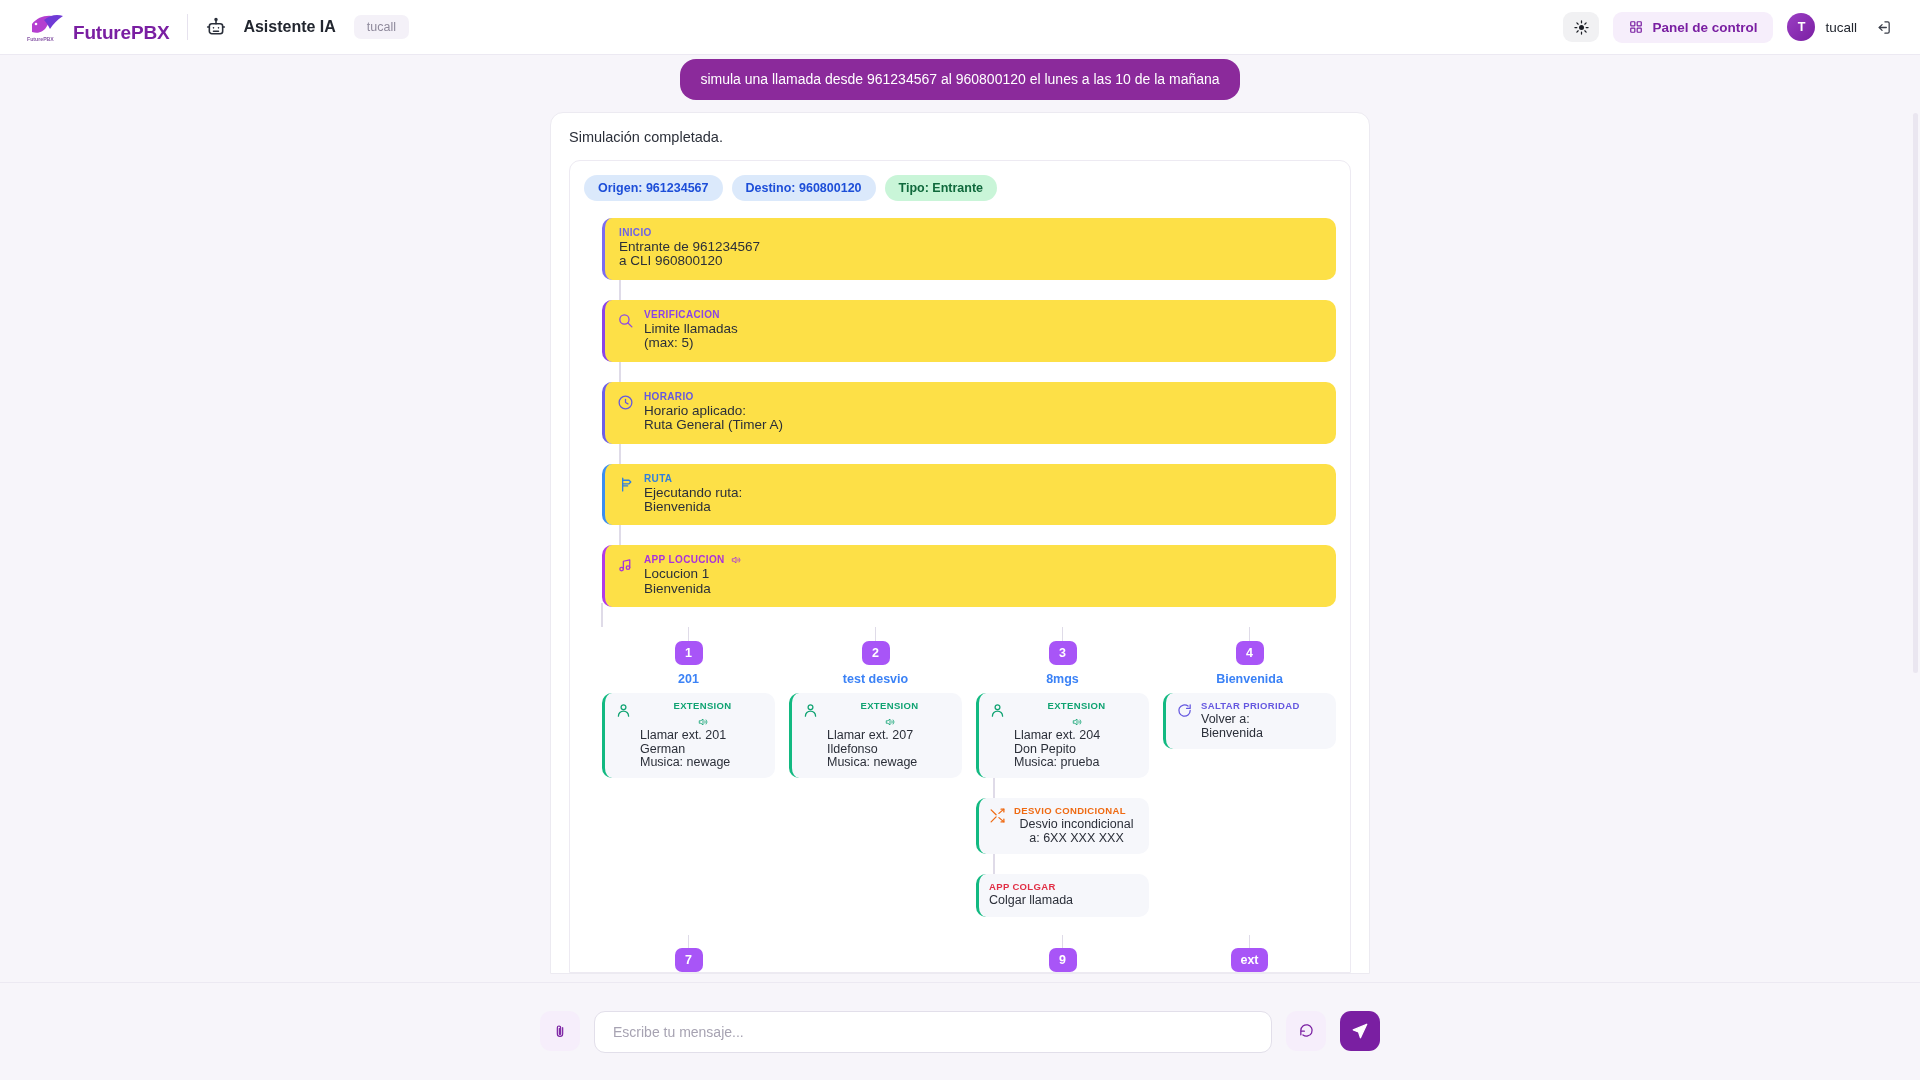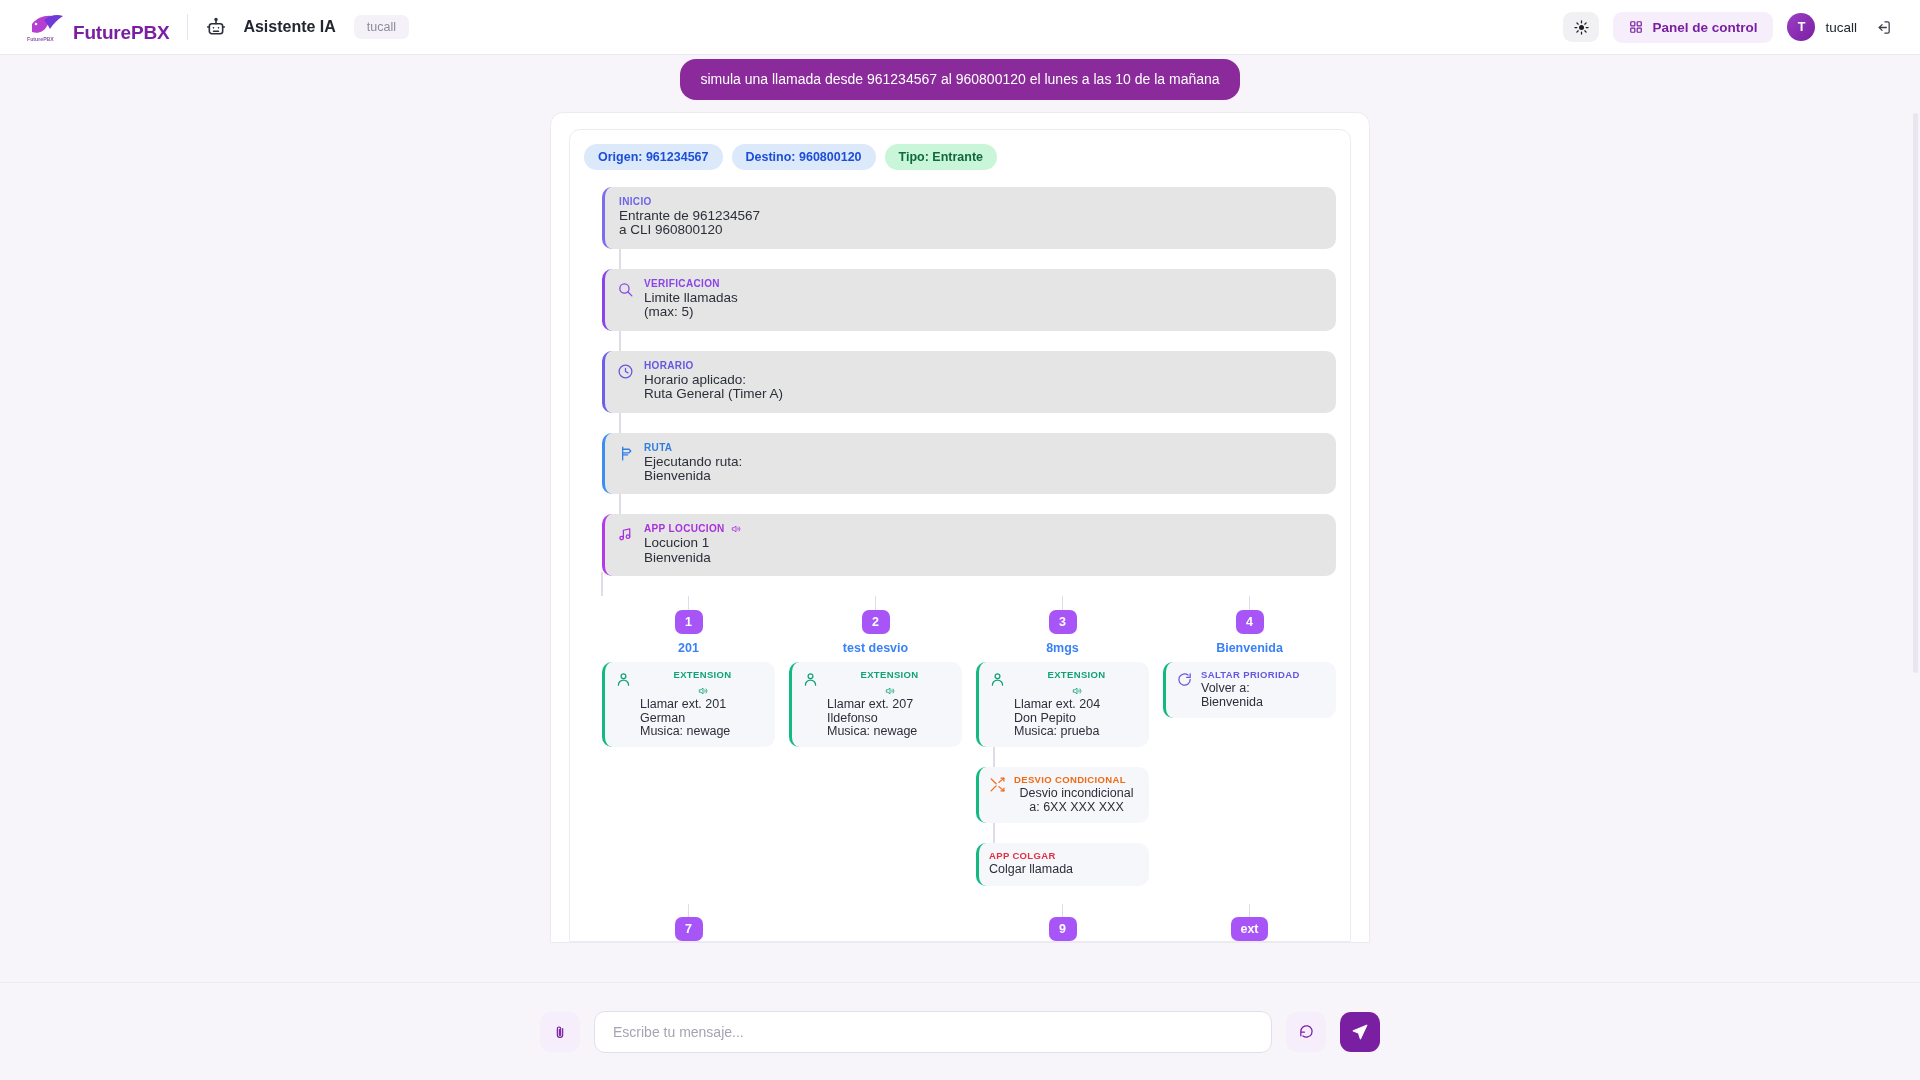--- a/index.html
+++ b/index.html
@@ -96,21 +96,21 @@
     position:relative; margin-bottom:20px;
   }
   .step:last-child{ margin-bottom:0; }
   
   .step::after{
     content:""; position:absolute; left:17px; bottom:-20px;
     width:1.5px; height:20px; background:#dfdbe8;
   }
   .step.nolink::after{ display:none; }
   .step-card{
-    background:#e5e5e5;
+    background:#fde047;
     border-radius:10px;
     border-left:3.5px solid #7c6cf0;
     padding:9px 14px 11px 12px;
     display:flex; gap:10px; align-items:flex-start;
     min-height:50px;
   }
   .step-card.no-icon{ padding-left:14px; }
   .step-icon{ width:17px;height:17px;flex:0 0 17px;margin-top:3px; }
   .step-body{ flex:1 1 auto; }
   .step-kind{
@@ -168,21 +168,21 @@
   .bbcol{ width:179px; display:flex; flex-direction:column; align-items:center; }
   .bb-stem{ width:1.5px;height:13px;background:#dfdbe8; }
   .bbadge.wide{ width:auto;min-width:28px;padding:0 9px; }
 
   
   .composer{
     position:absolute; left:0; right:0; bottom:0; height:98px;
     background:#f7f5fa; border-top:1px solid #ece9f2;
     display:flex; align-items:center; justify-content:center; gap:14px;
   }
-  .composer-inner{ display:flex;align-items:center;gap:14px;width:840px; }
+  .composer-inner{ display:flex;gap:14px;width:840px; }
   .attach-btn{
     width:40px;height:40px;border-radius:11px;background:#f6eefb;
     border:none;cursor:pointer;display:flex;align-items:center;justify-content:center;
   }
   .attach-btn svg{ width:16px;height:16px;color:#7a1fa2; }
   .msg-input{
     flex:1 1 auto; height:42px; border:1px solid #e2dfea; background:#fff;
     border-radius:11px; padding:0 18px; font-size:14px;
     font-family:"Liberation Sans", sans-serif; color:#2b2f39; outline:none;
   }
@@ -267,20 +267,21 @@
   </div>
 </div>
 
 <div class="chat-area">
 
   <div class="user-msg-row">
     <div class="user-bubble">simula una llamada desde 961234567 al 960800120 el lunes a las 10 de la mañana</div>
   </div>
 
   <div class="assistant-card">
+    <div class="assistant-lead">Simulación completada.</div>
 
     <div class="sim-panel">
       <div class="chips" id="chips">
           <div class="chip blue">Origen: 961234567</div>
           <div class="chip blue">Destino: 960800120</div>
           <div class="chip green">Tipo: Entrante</div>
         </div>
       <div class="timeline" id="timeline">
           <div class="step">
             <div class="step-card ac-indigo no-icon">

